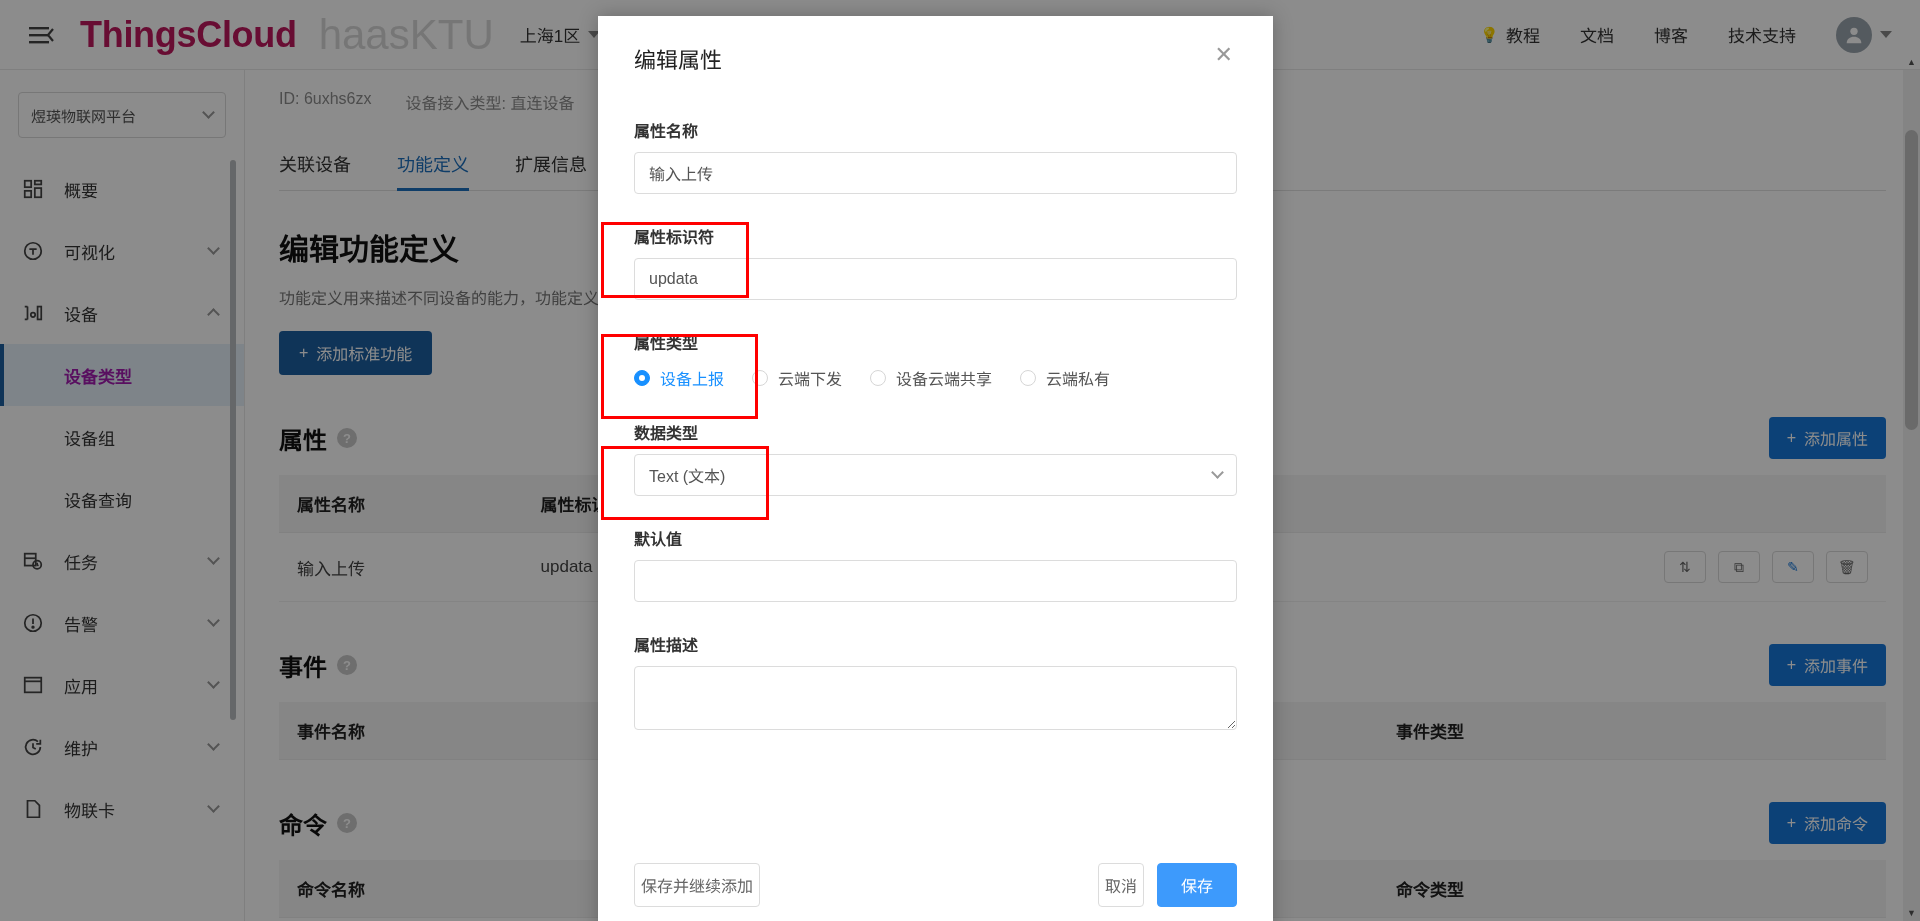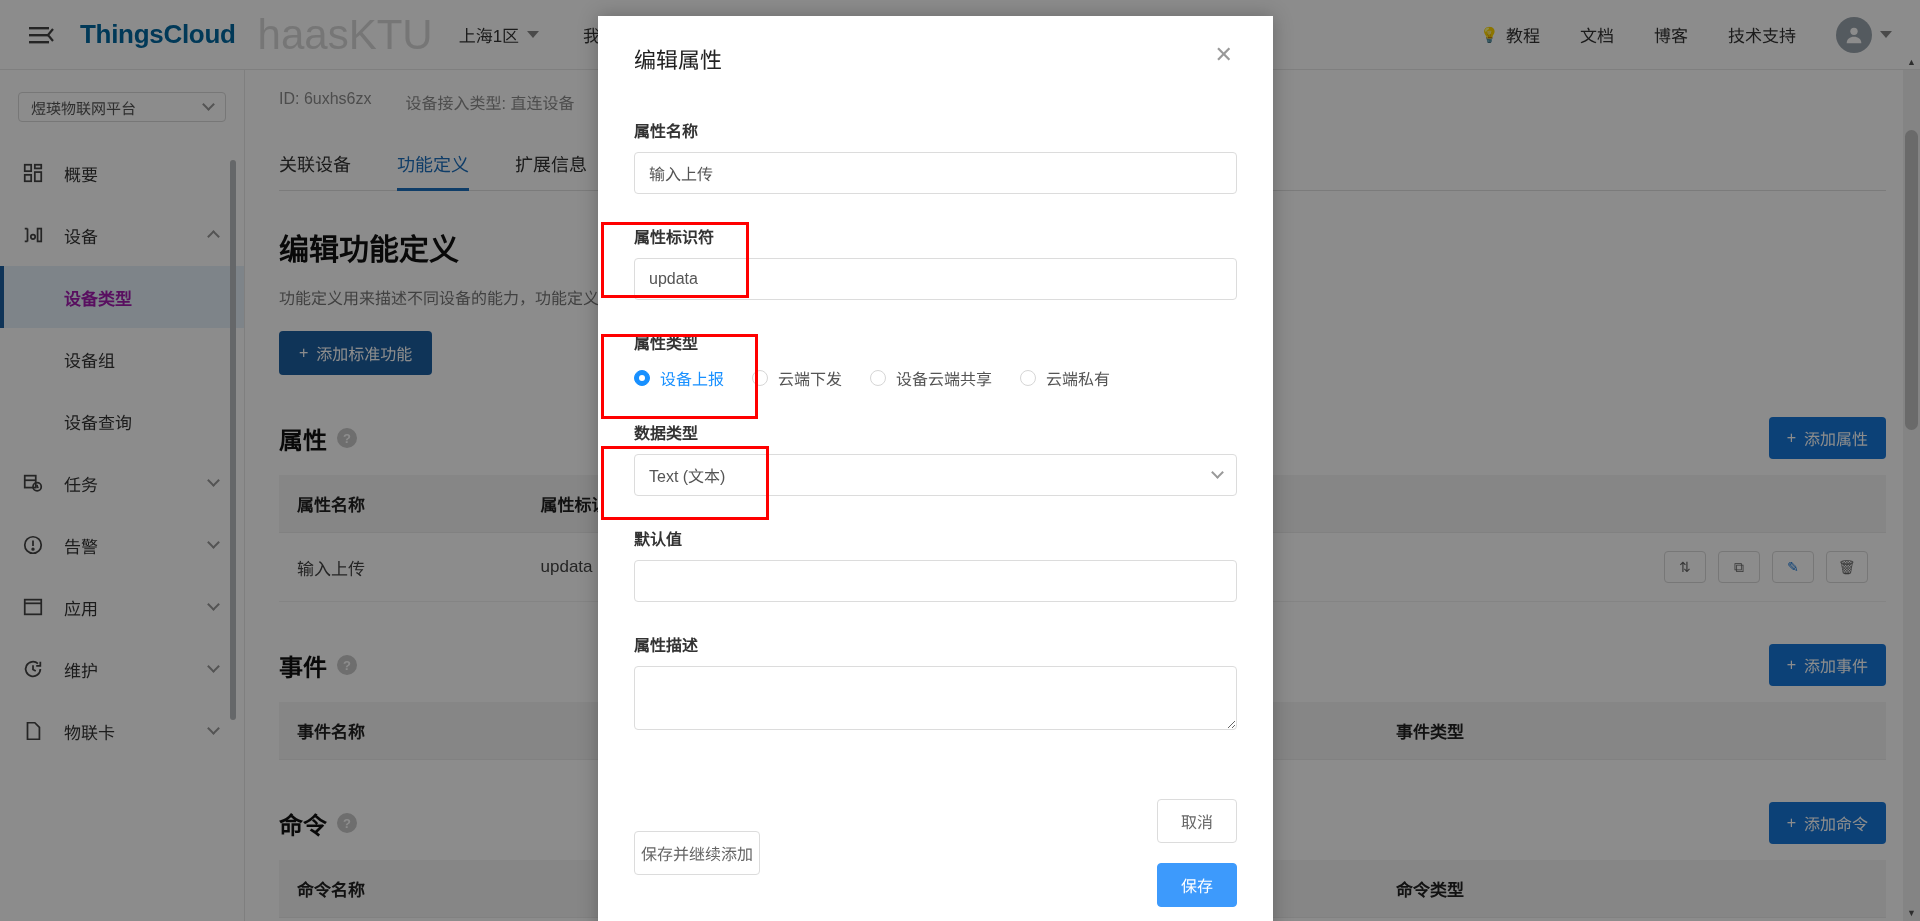--- a/index.html
+++ b/index.html
@@ -18,21 +18,21 @@
 
   
   .topbar {
     position:absolute; left:0; top:0; width:1920px; height:70px;
     background:#ffffff; border-bottom:1px solid #e8e8e8;
     display:flex; align-items:center; z-index:2;
   }
   .hamburger { width:34px; height:30px; margin-left:24px; display:flex; align-items:center; justify-content:center; cursor:pointer; }
   .hamburger svg { display:block; }
   .brand {
-    font-size:26px; font-weight:bold; color:#0369a1; margin-left:22px;
+    font-size:36px; font-weight:bold; color:#be185d; margin-left:22px;
     letter-spacing:-0.3px; white-space:nowrap;
   }
   .page-watermark {
     font-size:42px; color:#d8d8d8; margin-left:22px; white-space:nowrap; font-weight:300;
   }
   .region-select {
     display:flex; align-items:center; gap:8px; margin-left:26px;
     font-size:17px; color:#333; cursor:pointer; white-space:nowrap;
   }
   .caret-d { width:0;height:0;border-left:6px solid transparent;border-right:6px solid transparent;border-top:7px solid #888; }
@@ -49,21 +49,21 @@
     width:36px;height:36px;border-radius:50%;background:#9aa4ad;
     display:flex;align-items:center;justify-content:center;
   }
 
   
   .sidebar {
     position:absolute; left:0; top:70px; width:245px; height:851px;
     background:#ffffff; border-right:1px solid #e8e8e8; overflow:hidden; z-index:2;
   }
   .proj-select {
-    margin:22px 18px 0 18px; height:30px; border:1px solid #d9d9d9; border-radius:4px;
+    margin:22px 18px 0 18px; height:46px; border:1px solid #d9d9d9; border-radius:4px;
     display:flex; align-items:center; padding:0 12px; font-size:15px; color:#555;
     justify-content:space-between; cursor:pointer;
   }
   .chev { width:9px;height:9px;border-right:2px solid #999;border-bottom:2px solid #999;transform:rotate(45deg); margin-top:-5px;}
   .chev.up { transform:rotate(-135deg); margin-top:3px;}
   .nav { margin-top:20px; }
   .nav-item {
     height:62px; display:flex; align-items:center; padding:0 22px; font-size:17px; color:#333;
     cursor:pointer; position:relative;
   }
@@ -190,21 +190,21 @@
   }
 
   .modal-foot {
     padding:22px 36px 30px 36px; display:flex; align-items:center; justify-content:space-between;
   }
   .btn {
     height:44px; border-radius:4px; font-size:16px; padding:0 6px; cursor:pointer;
     font-family:inherit; border:1px solid #dcdcdc; background:#fff; color:#666;
   }
   .btn.primary { background:#3d9afc; border-color:#3d9afc; color:#fff; min-width:80px; }
-  .foot-right { display:flex; gap:20px;flex-direction:column; }
+  .foot-right { display:flex; gap:13px; }
 </style>
 </head>
 <body>
 
 <div id="root">
 
   <div class="page">
 
     <div class="topbar">
       <div class="hamburger">
@@ -262,20 +262,30 @@
             <svg width="22" height="22" viewBox="0 0 24 24" fill="none" stroke="#444" stroke-width="1.9">
               <rect x="3" y="3" width="7" height="7"></rect>
                 <rect x="14" y="3" width="7" height="4"></rect>
               <rect x="14" y="11" width="7" height="10"></rect>
                 <rect x="3" y="14" width="7" height="7"></rect>
             </svg>
           </span>
           <span class="ni-label">概要</span>
         </div>
 
+        <div class="nav-item">
+          <span class="ni-icon">
+            <svg width="22" height="22" viewBox="0 0 24 24" fill="none" stroke="#444" stroke-width="1.9">
+              <circle cx="12" cy="12" r="9"></circle>
+                <path d="M8 10h8M12 10v6"></path>
+            </svg>
+          </span>
+          <span class="ni-label">可视化</span>
+          <span class="ni-arrow chev"></span>
+        </div>
 
         <div class="nav-item">
           <span class="ni-icon">
             <svg width="22" height="22" viewBox="0 0 24 24" fill="none" stroke="#444" stroke-width="1.9">
               <path d="M6 5v14M3 5h3M3 19h3"></path>
                 <circle cx="12" cy="14" r="2.4"></circle>
               <rect x="17" y="5" width="4" height="14"></rect>
             </svg>
           </span>
           <span class="ni-label">设备</span>

